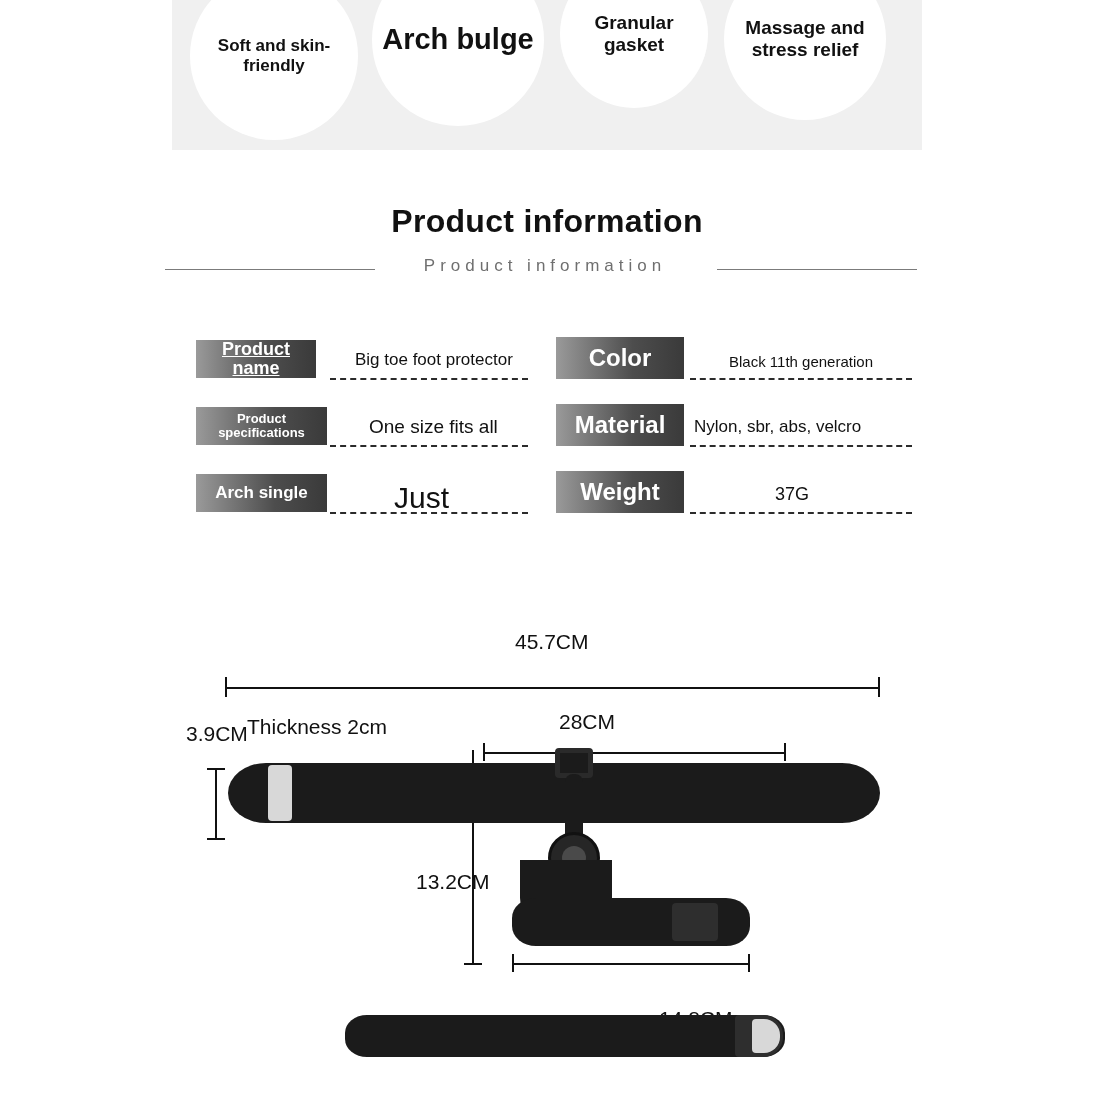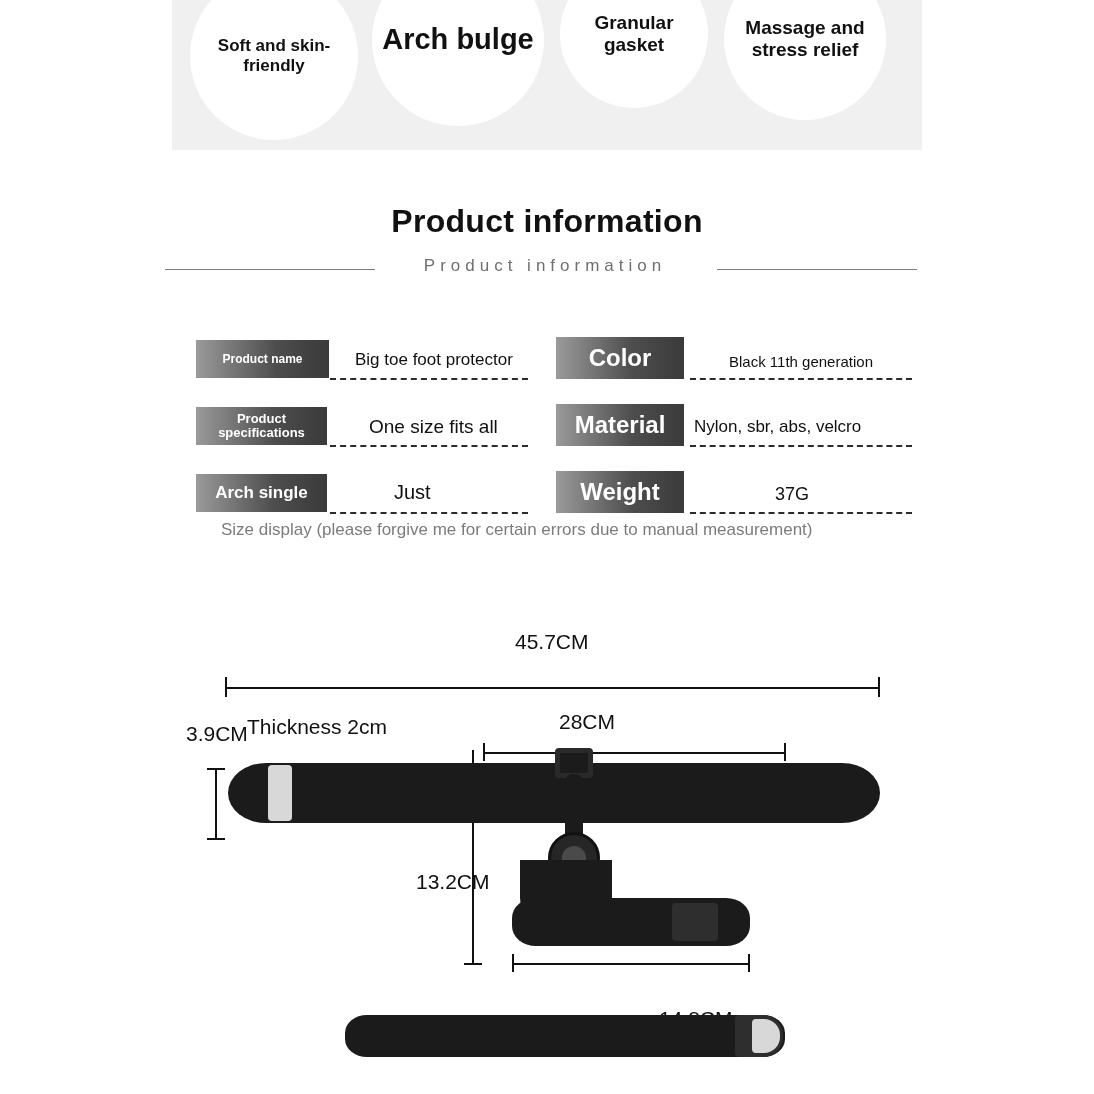--- a/index.html
+++ b/index.html
@@ -130,21 +130,21 @@
   <div class="pi-title">Product information</div>
   <div class="pi-sub-wrap">
     <div class="line l"></div>
     <div class="line r"></div>
     <div class="pi-sub">Product information</div>
   </div>
 
   <div class="spec">
 
     <div class="row-item">
-      <div class="tag" style="left:196px; top:10px; width:133px; height:38px; font-size:12px;">Product name</div>
+      <div class="tag" style="left:196px; top:10px; width:120px; height:38px; font-size:18px;text-decoration:underline;">Product name</div>
       <div class="dashline" style="left:330px; top:48px; width:198px;"></div>
       <div class="val" style="left:355px; top:20px; font-size:17px;">Big toe foot protector</div>
     </div>
 
     <div class="row-item">
       <div class="tag" style="left:556px; top:7px; width:128px; height:42px; font-size:24px;">Color</div>
       <div class="dashline" style="left:690px; top:48px; width:222px;"></div>
       <div class="val" style="left:729px; top:23px; font-size:15px;">Black 11th generation</div>
     </div>
 
@@ -156,31 +156,30 @@
 
     <div class="row-item">
       <div class="tag" style="left:556px; top:74px; width:128px; height:42px; font-size:24px;text-align:center;">Material</div>
       <div class="dashline" style="left:690px; top:115px; width:222px;"></div>
       <div class="val" style="left:694px; top:87px; font-size:17px;">Nylon, sbr, abs, velcro</div>
     </div>
 
     <div class="row-item">
       <div class="tag" style="left:196px; top:144px; width:131px; height:38px; font-size:17px;">Arch single</div>
       <div class="dashline" style="left:330px; top:182px; width:198px;"></div>
-      <div class="val" style="left:394px; top:151px; font-size:20px;">Just</div>
+      <div class="val" style="left:394px; top:151px; font-size:30px;">Just</div>
     </div>
 
     <div class="row-item">
       <div class="tag" style="left:556px; top:141px; width:128px; height:42px; font-size:24px;">Weight</div>
       <div class="dashline" style="left:690px; top:182px; width:222px;"></div>
       <div class="val" style="left:775px; top:154px; font-size:18px;">37G</div>
     </div>
   </div>
 
-  <div class="note">Size display (please forgive me for certain errors due to manual measurement)</div>
 
   <div class="diagram">
 
     <div class="dim-label" style="left:515px; top:70px; font-size:21px;">45.7CM</div>
     <div class="meas-line" style="left:225px; top:127px; width:655px; height:2px;"></div>
     <div class="tick" style="left:225px; top:117px; width:2px; height:20px;"></div>
     <div class="tick" style="left:878px; top:117px; width:2px; height:20px;"></div>
 
     <div class="dim-label" style="left:186px; top:162px; font-size:21px;">3.9CM</div>
     <div class="meas-line" style="left:215px; top:208px; width:2px; height:72px;"></div>

